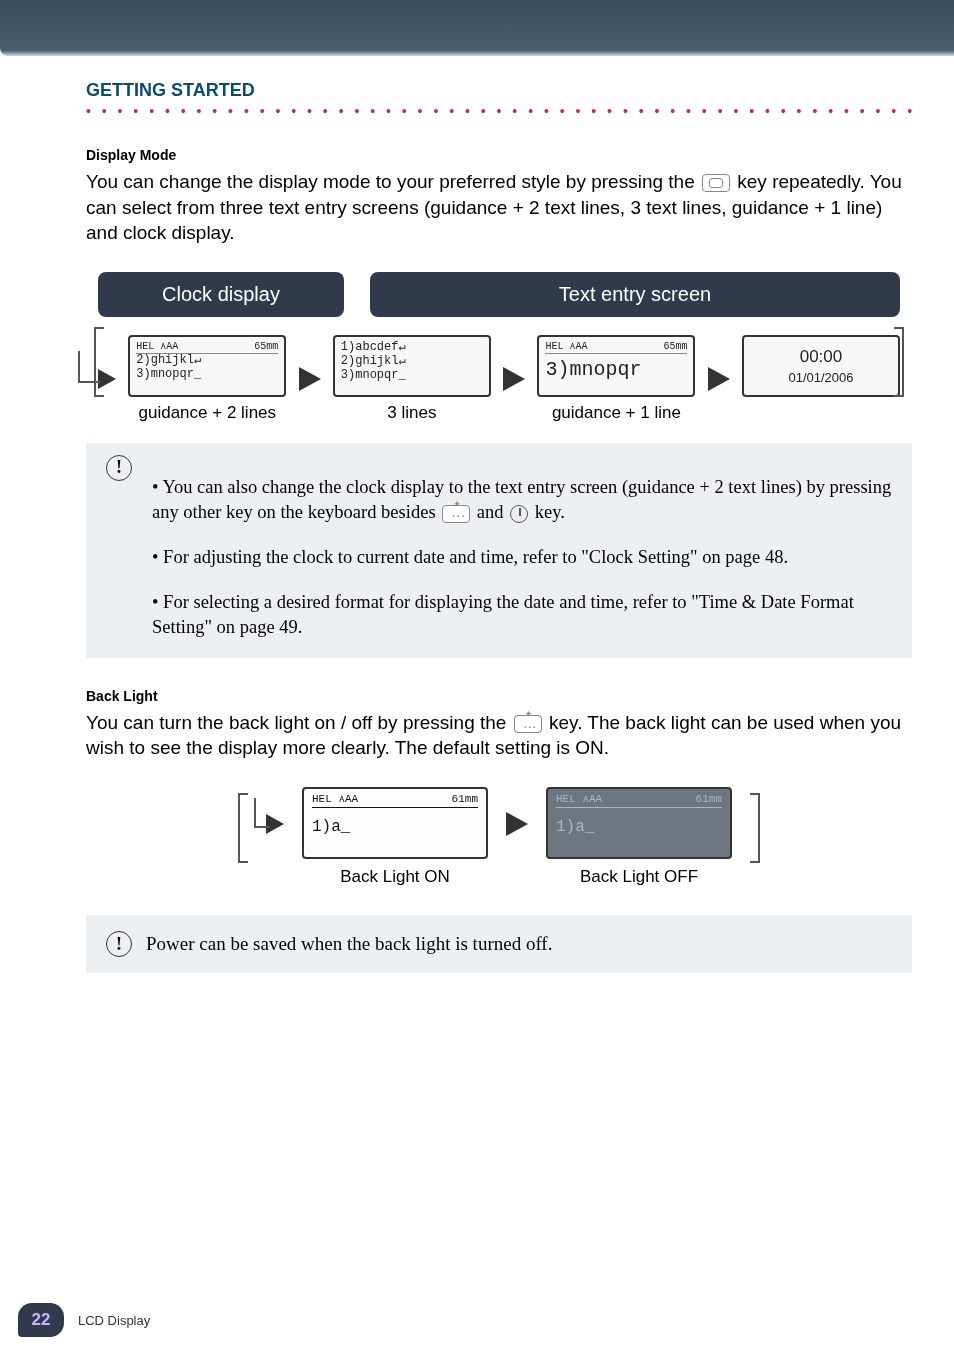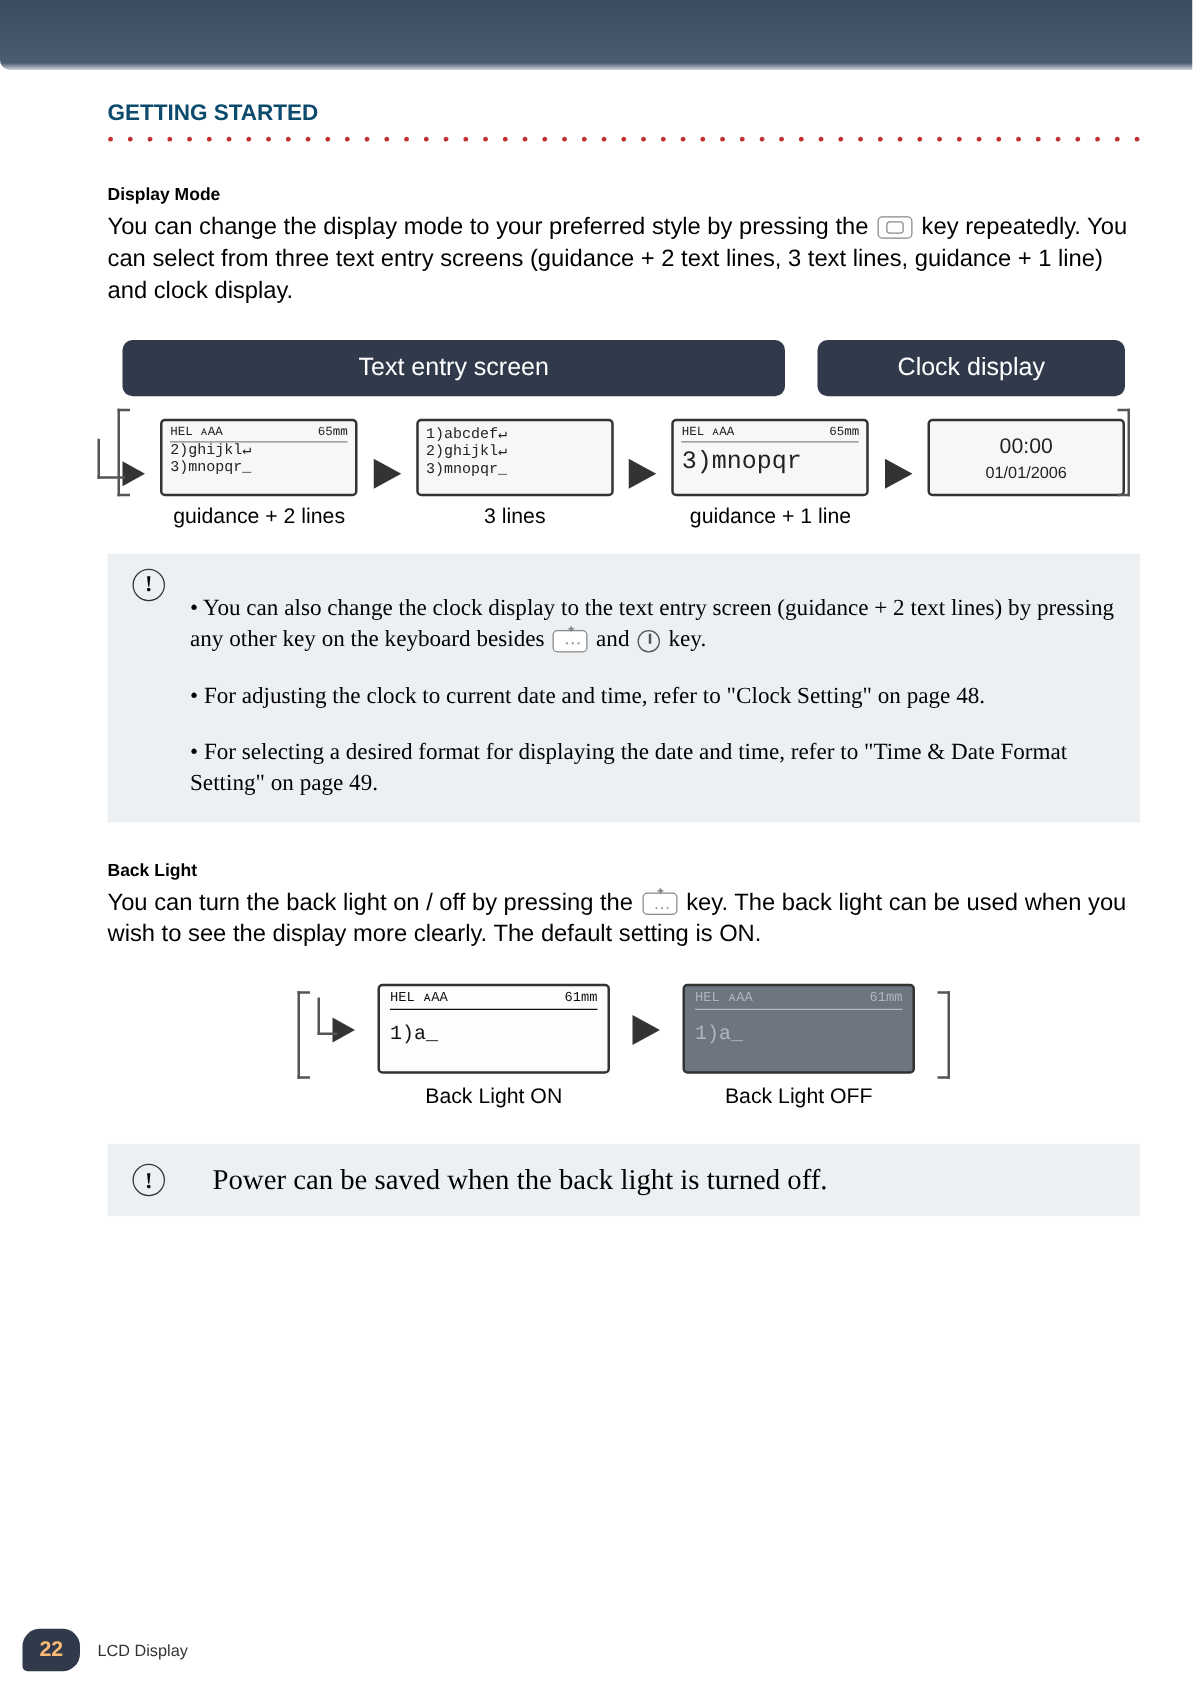--- a/index.html
+++ b/index.html
@@ -136,21 +136,21 @@
     font-family: "Times New Roman", Times, serif;
   }
   .note-box.small { padding:16px 20px; align-items:center;}
   .note-icon {
     width:26px; height:26px; border:1.5px solid #333; border-radius:50%;
     display:flex; align-items:center; justify-content:center;
     font-weight:bold; font-size:18px;
     flex-shrink:0;
   }
   .note-list li { font-size:18.5px; line-height:1.35; margin-bottom:2px;margin-top:20px;}
-  .note-text { font-size:23px;margin-left:24px; }
+  .note-text { font-size:19px; }
   ul.note-list{ list-style: none; padding-left:6px;}
   ul.note-list li::before{ content:"• "; }
 
   
   .bl-wrap { display:flex; justify-content:center; align-items:center; gap:18px; margin-bottom:28px; position:relative;}
   .bl-bracket-l{
     width:10px; height:70px; border-left:2px solid #555; border-top:2px solid #555; border-bottom:2px solid #555;
     align-self:flex-start; margin-top:6px;
   }
   .bl-bracket-r{
@@ -173,21 +173,21 @@
   .arrow-into::before{
     content:""; position:absolute; left:-30px; top:-26px; width:14px; height:28px;
     border-left:2px solid #555; border-bottom:2px solid #555;
   }
 
   
   .footer {
     position:absolute; left:18px; bottom:20px; display:flex; align-items:center; gap:14px;
   }
   .page-badge{
-    background:#303a4a; color:#fdba74; border-radius:14px 14px 14px 4px;
+    background:#303a4a; color:#c4b5fd; border-radius:14px 14px 14px 4px;
     width:46px; height:34px; display:flex; align-items:center; justify-content:center;
     font-weight:bold; font-size:17px;
   }
   .footer-text{ font-size:13px; color:#333; }
 </style>
 </head>
 <body>
 
 <div class="top-band"></div>
 
@@ -198,22 +198,22 @@
 
   <div class="subheading">Display Mode</div>
   <p class="body-text">
     <span>You can change the display mode to your preferred style by pressing the </span>
     <span class="key-icon"></span>
     <span> key repeatedly. You can select from three text entry screens (guidance + 2 text lines, 3 text lines, guidance + 1 line) and clock display.</span>
   </p>
 
   <div class="diagram-wrap">
     <div class="bar-row">
+      <div class="bar dark" style="flex:1">Clock display</div>
       <div class="bar dark" style="flex:0 0 530px">Text entry screen</div>
-      <div class="bar dark" style="flex:1">Clock display</div>
     </div>
 
     <div class="screens-row">
       <span class="bracket-left"></span>
 
       <span class="arrow-start"></span>
 
       <div class="lcd-col">
         <div class="lcd">
           <div class="topbar">

